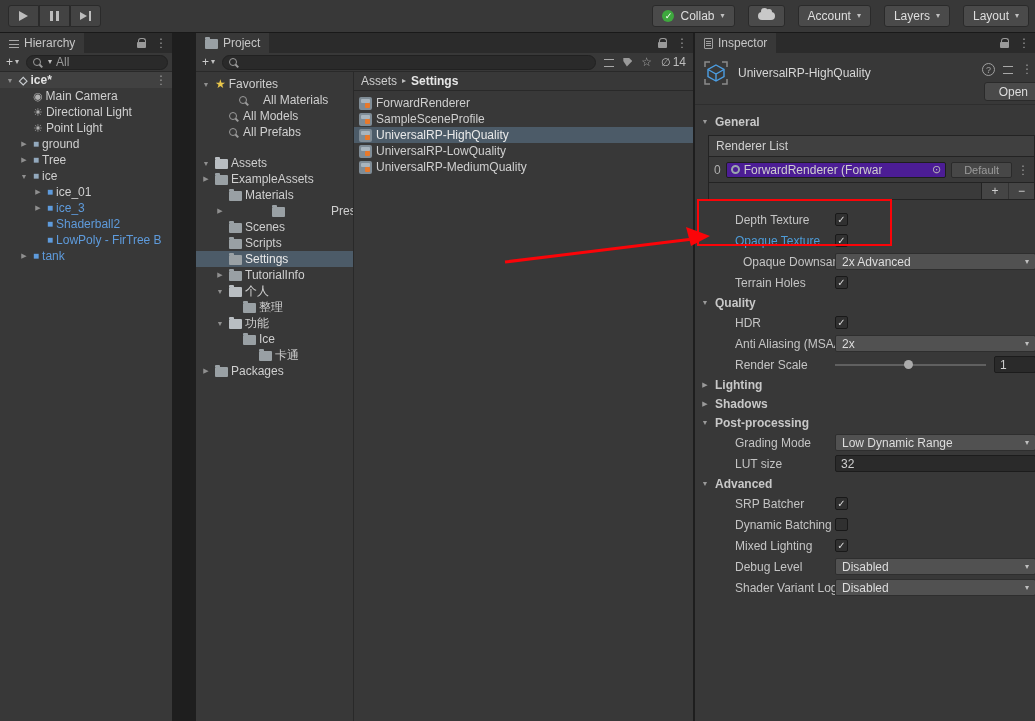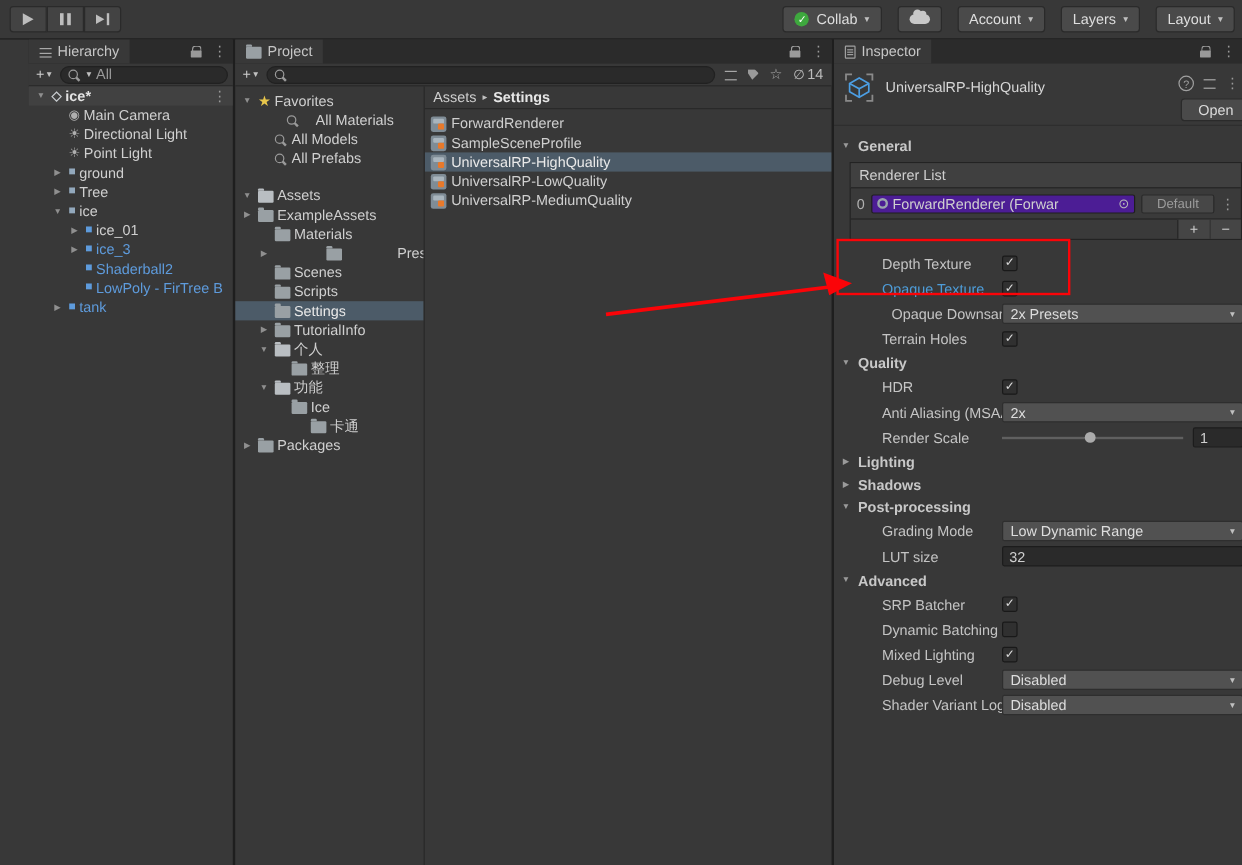--- a/index.html
+++ b/index.html
@@ -25,21 +25,21 @@
   .tb-right { position:absolute; right:6px; top:5px; display:flex; gap:13px; }
   .tb-btn { height:22px; background:#4a4a4a; border:1px solid #2a2a2a; border-radius:3px; color:#dedede; display:flex; align-items:center; gap:6px; padding:0 9px; }
   .caret { font-size:8px; color:#c0c0c0; line-height:1; }
   .collab-badge { width:12px; height:12px; border-radius:50%; background:#3ea83e; color:#fff; font-size:9px; line-height:12px; text-align:center; flex:none; }
   .ic-cloud { width:17px; height:8px; background:#c8c8c8; border-radius:5px; position:relative; display:inline-block; }
   .ic-cloud::before { content:""; position:absolute; left:3px; top:-4px; width:7px; height:7px; background:#c8c8c8; border-radius:50%; }
   .ic-cloud::after { content:""; position:absolute; left:8px; top:-3px; width:6px; height:6px; background:#c8c8c8; border-radius:50%; }
 
   
   .panel { position:absolute; top:33px; bottom:0; background:#383838; }
-  #hierarchy { left:0; width:194px;padding-left:24px; }
+  #hierarchy { left:0; width:172px; }
   #project   { left:196px; width:497px; }
   #inspector { left:695px; width:340px; }
 
   .tabbar { height:20px; background:#2b2b2b; display:flex; align-items:center; position:relative; }
   .tab { height:20px; display:flex; align-items:center; gap:5px; padding:0 9px; background:#383838; color:#c6c6c6; }
   .tab-icons { position:absolute; right:5px; top:0; height:20px; display:flex; align-items:center; gap:9px; color:#9a9a9a; }
   .kebab { color:#9a9a9a; font-size:12px; }
 
   .panel-toolbar { height:19px; background:#383838; border-bottom:1px solid #292929; display:flex; align-items:center; gap:5px; padding:0 4px; }
   .add-btn { display:flex; align-items:center; gap:2px; color:#cdcdcd; padding:0 2px; }
@@ -482,21 +482,21 @@
         <div class="prow">
           <span class="plabel hl">Opaque Texture</span>
           <div class="pctrl">
             <span class="checkbox checked">✓</span>
           </div>
         </div>
         <div class="prow">
           <span class="plabel ind">Opaque Downsampling</span>
           <div class="pctrl">
             <div class="dropdown">
-              <span class="dd-val">2x Presets</span>
+              <span class="dd-val">2x Advanced</span>
               <span class="caret">▾</span>
             </div>
           </div>
         </div>
         <div class="prow">
           <span class="plabel">Terrain Holes</span>
           <div class="pctrl">
             <span class="checkbox checked">✓</span>
           </div>
         </div>

